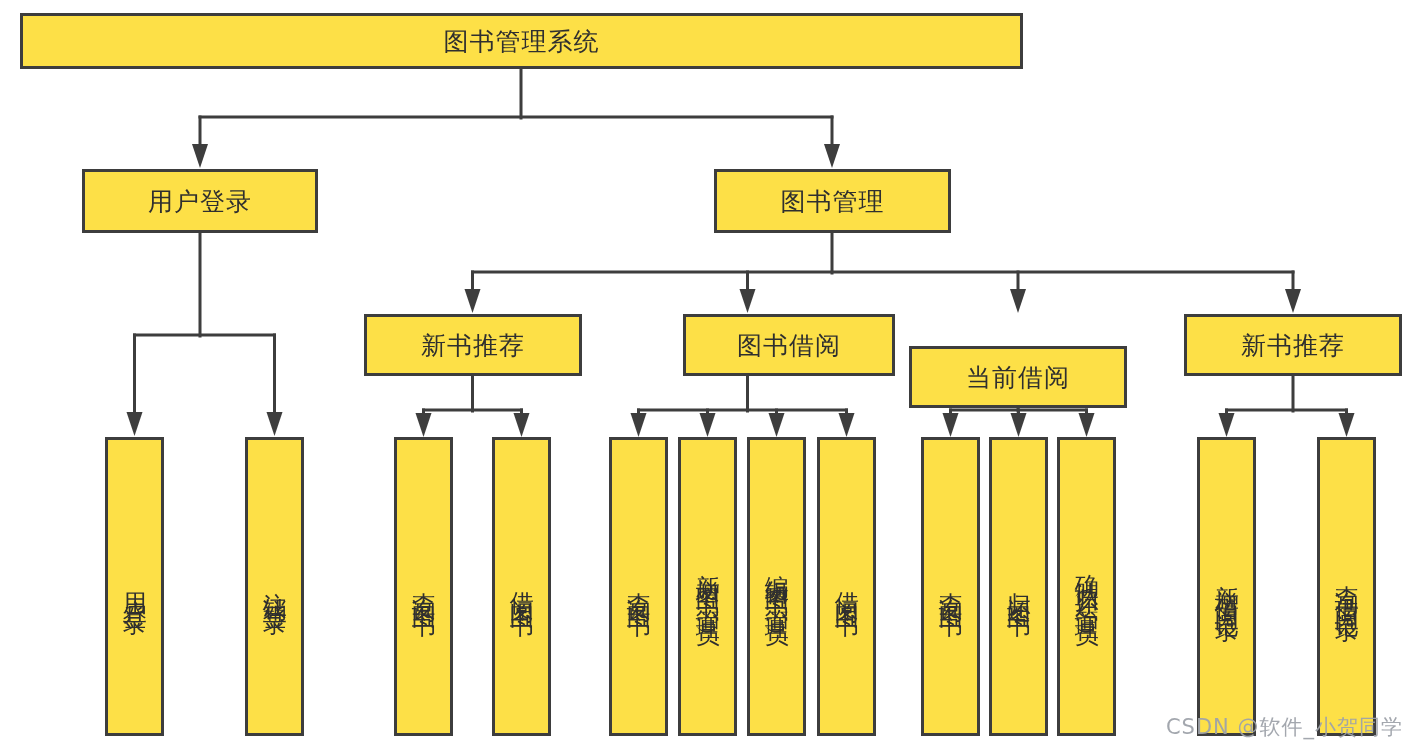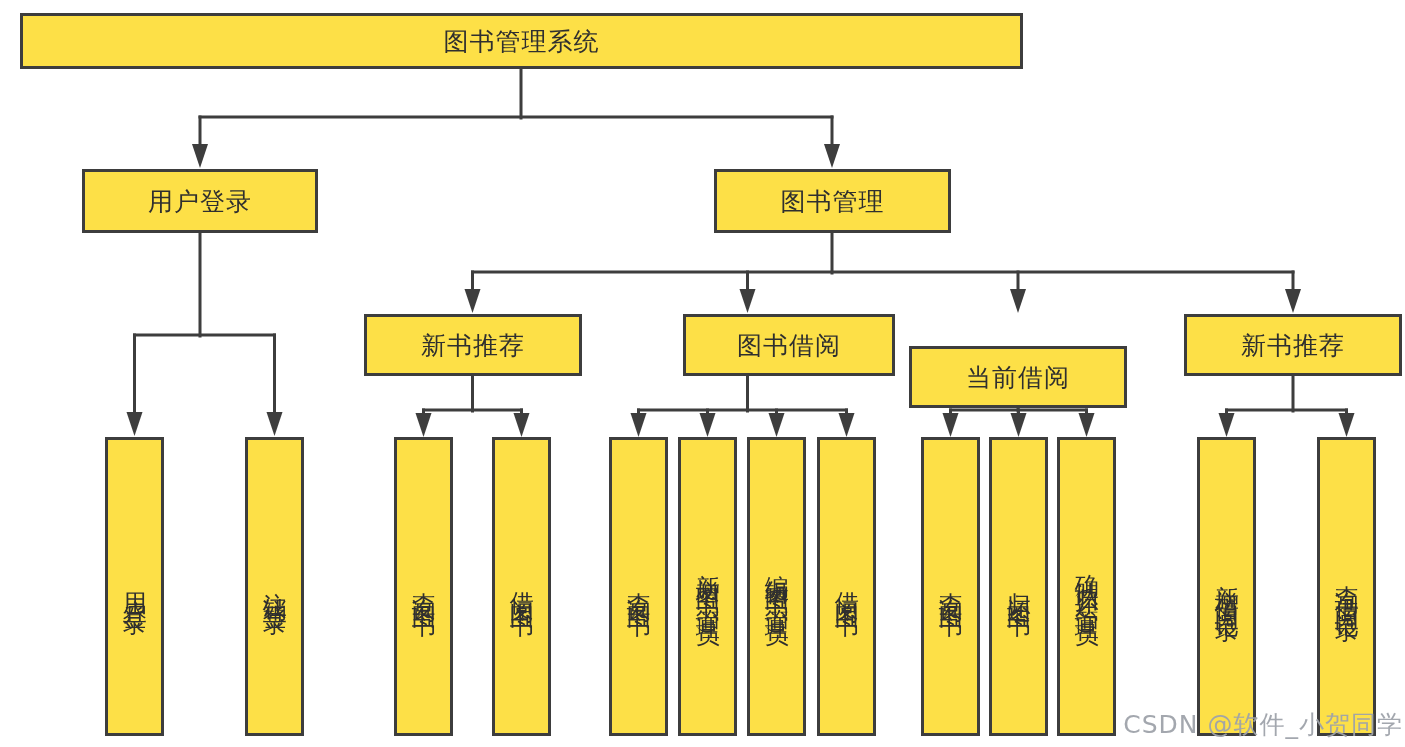--- a/index.html
+++ b/index.html
@@ -47,21 +47,21 @@
     writing-mode: vertical-rl;
     text-orientation: mixed;
     letter-spacing: 7px;
     line-height: 1.1;
     max-height: 290px;
   }
   .watermark {
     position: absolute;
     right: 2px;
     bottom: 6px;
-    font-size: 25px;
+    font-size: 21px;
     letter-spacing: 1px;
     color: rgba(158, 162, 170, 0.95);
     z-index: 5;
     white-space: nowrap;
   }
 </style>
 </head>
 <body>
 
 <div class="stage">

